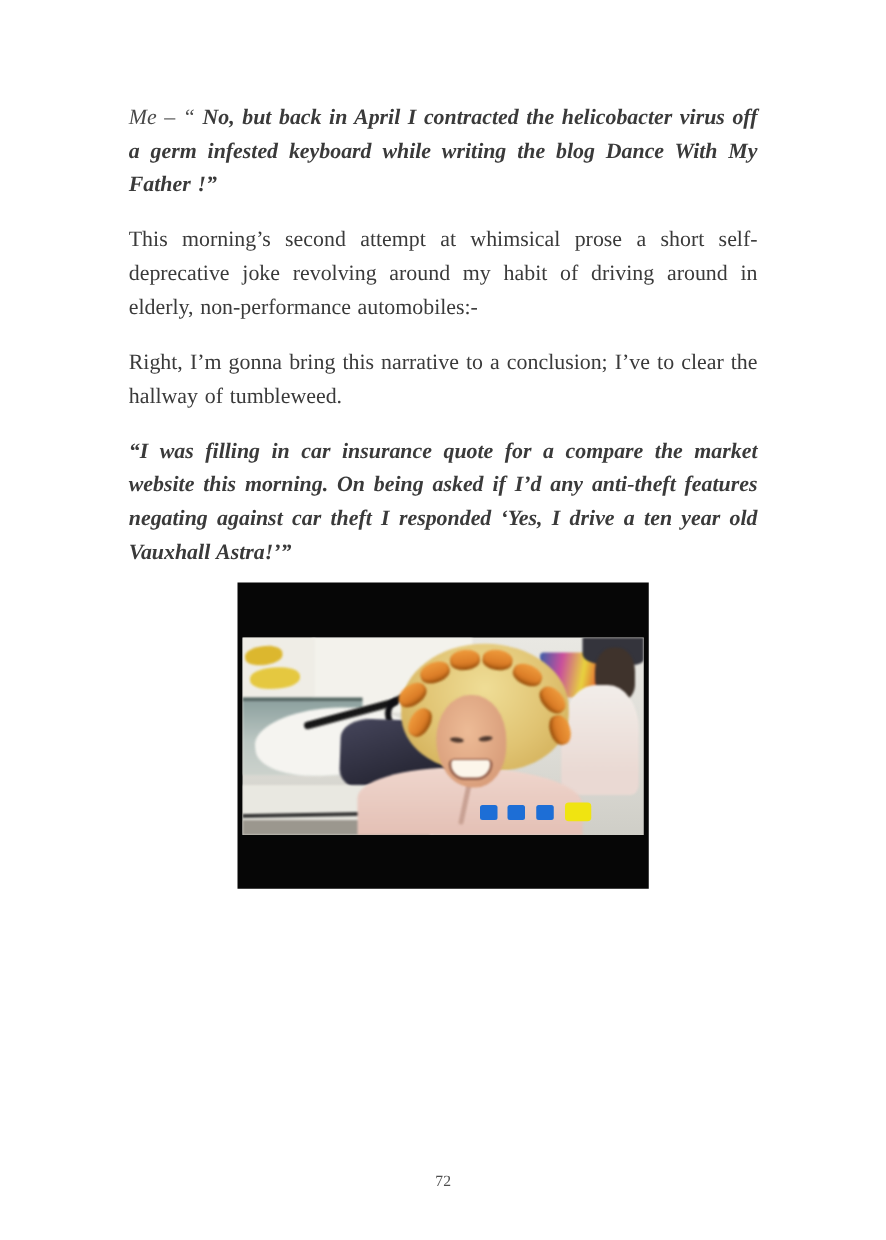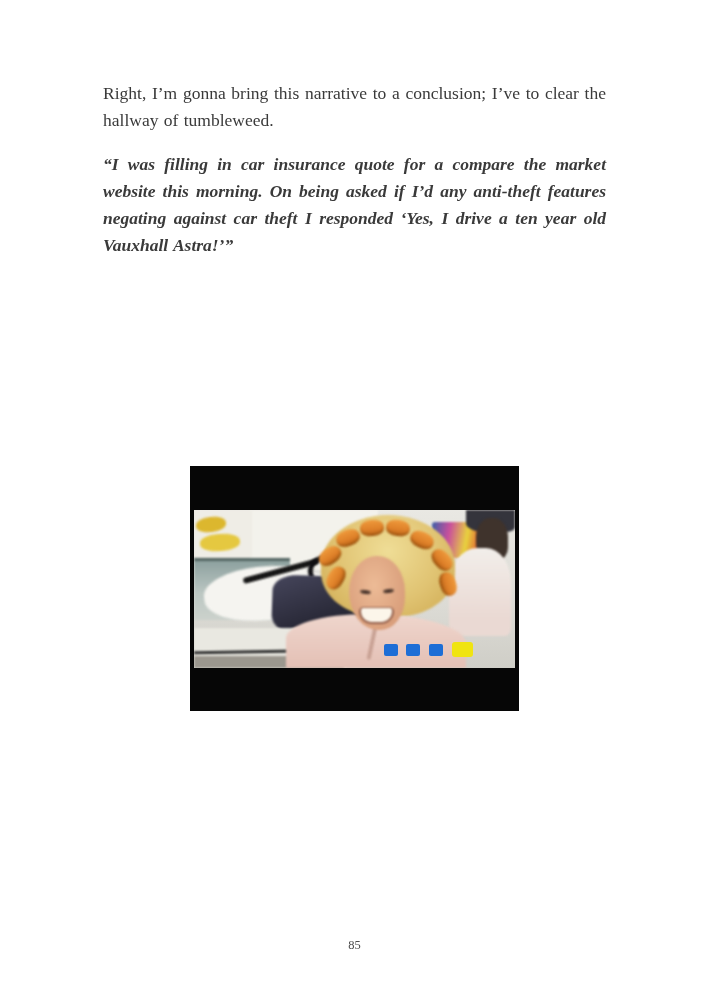--- a/index.html
+++ b/index.html
@@ -92,20 +92,22 @@
     left: 0; right: 0; top: 938px;
     text-align: center;
     font-size: 12.5px;
     color: #4d4d4d;
   }
 </style>
 </head>
 <body>
 
 <div class="text-block">
+  <p class="para dialogue"><span class="lead">Me – “ </span><span class="main">No, but back in April I contracted the helicobacter virus off a germ infested keyboard while writing the blog Dance With My Father !”</span></p>
+  <p class="para">This morning’s second attempt at whimsical prose a short self-deprecative joke revolving around my habit of driving around in elderly, non-performance automobiles:-</p>
   <p class="para">Right, I’m gonna bring this narrative to a conclusion; I’ve to clear the hallway of tumbleweed.</p>
   <p class="para bold-quote">“I was filling in car insurance quote for a compare the market website this morning. On being asked if I’d any anti-theft features negating against car theft I responded ‘Yes, I drive a ten year old Vauxhall Astra!’”</p>
 </div>
 
 <div class="video-frame" title="Letterboxed video still of a smiling woman with orange rollers in her blonde hair, wearing a pink robe in a hair salon">
   <div class="photo">
     <div class="white-panel soft"></div>
     <div class="shelf soft"></div>
     <div class="towel-1 soft"></div>
     <div class="towel-2 soft"></div>
@@ -136,13 +138,13 @@
     <div class="eye left soft"></div>
     <div class="eye right soft"></div>
     <div class="smile soft"></div>
     <div class="marker m1" style="background-color: rgb(29, 110, 214);"></div>
     <div class="marker m2" style="background-color: rgb(29, 110, 214);"></div>
     <div class="marker m3" style="background-color: rgb(29, 110, 214);"></div>
     <div class="marker m4" style="background-color: rgb(240, 228, 17);"></div>
   </div>
 </div>
 
-<div class="page-number">85</div>
+<div class="page-number">72</div>
 
 </body></html>

